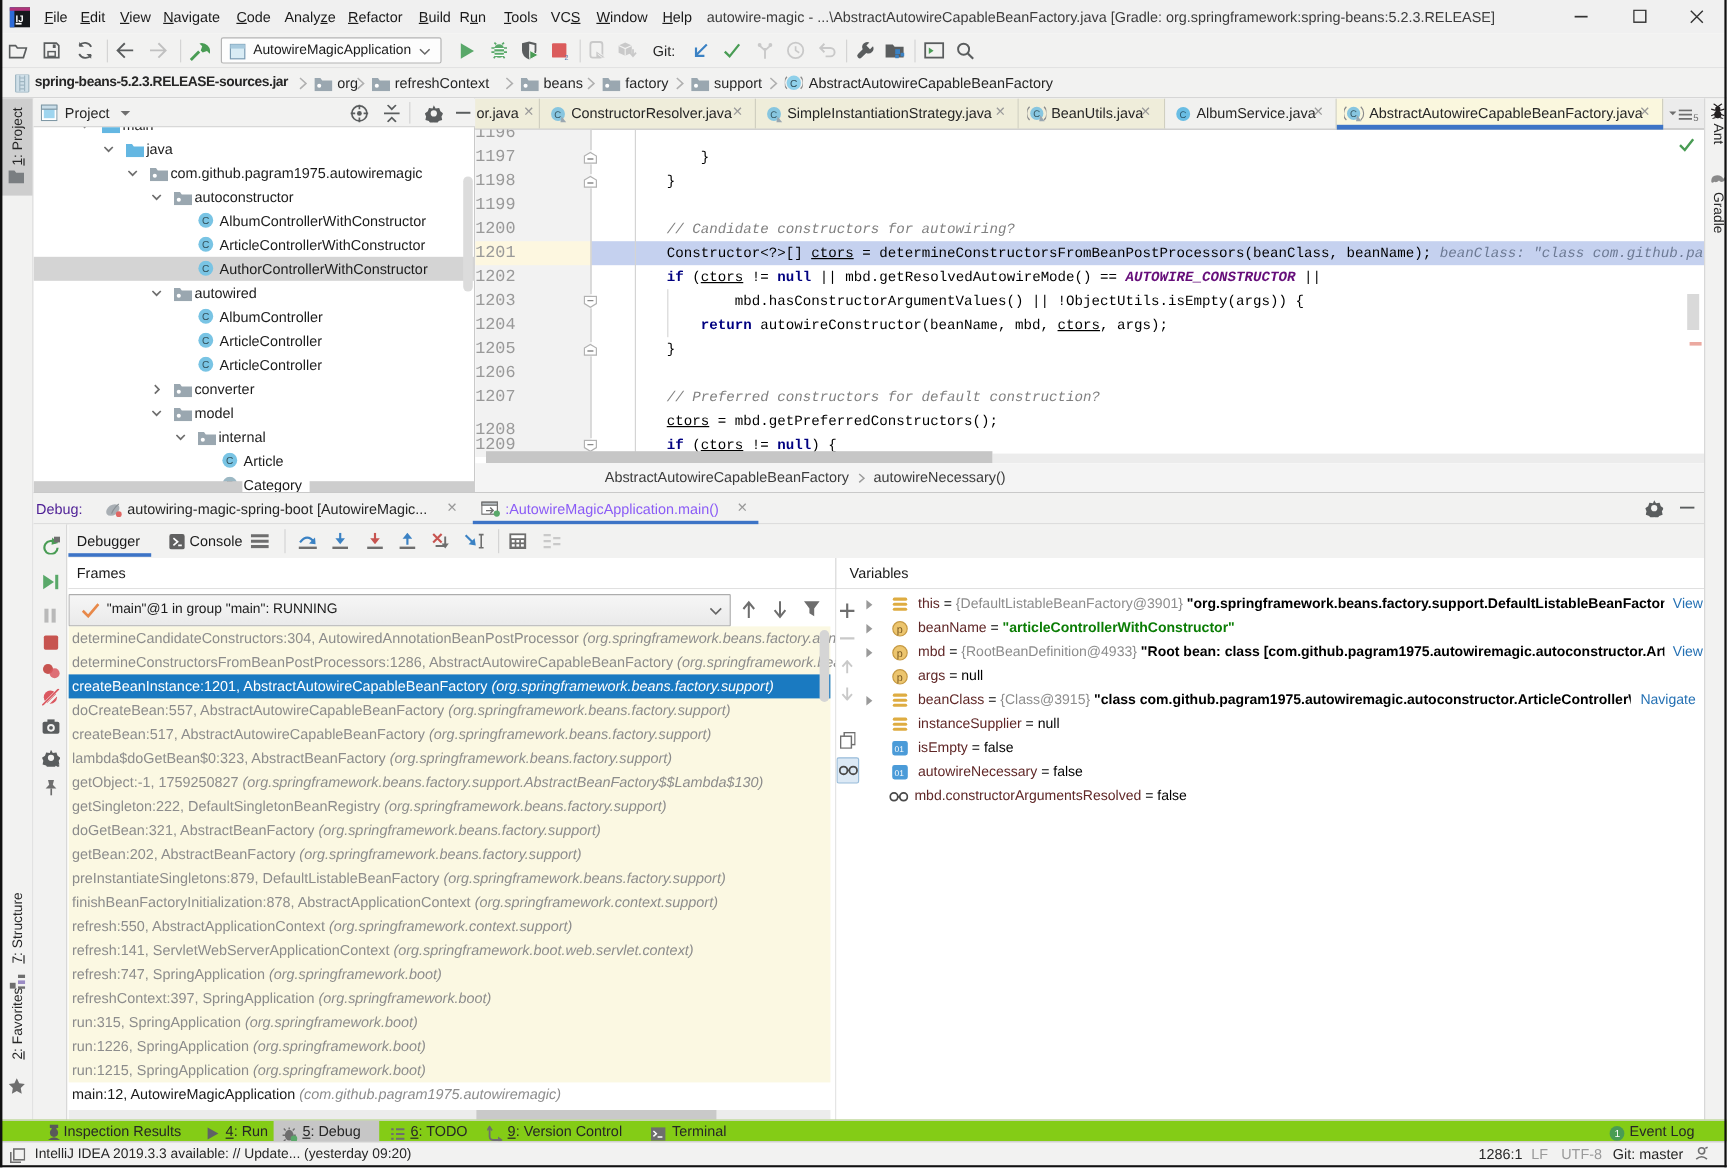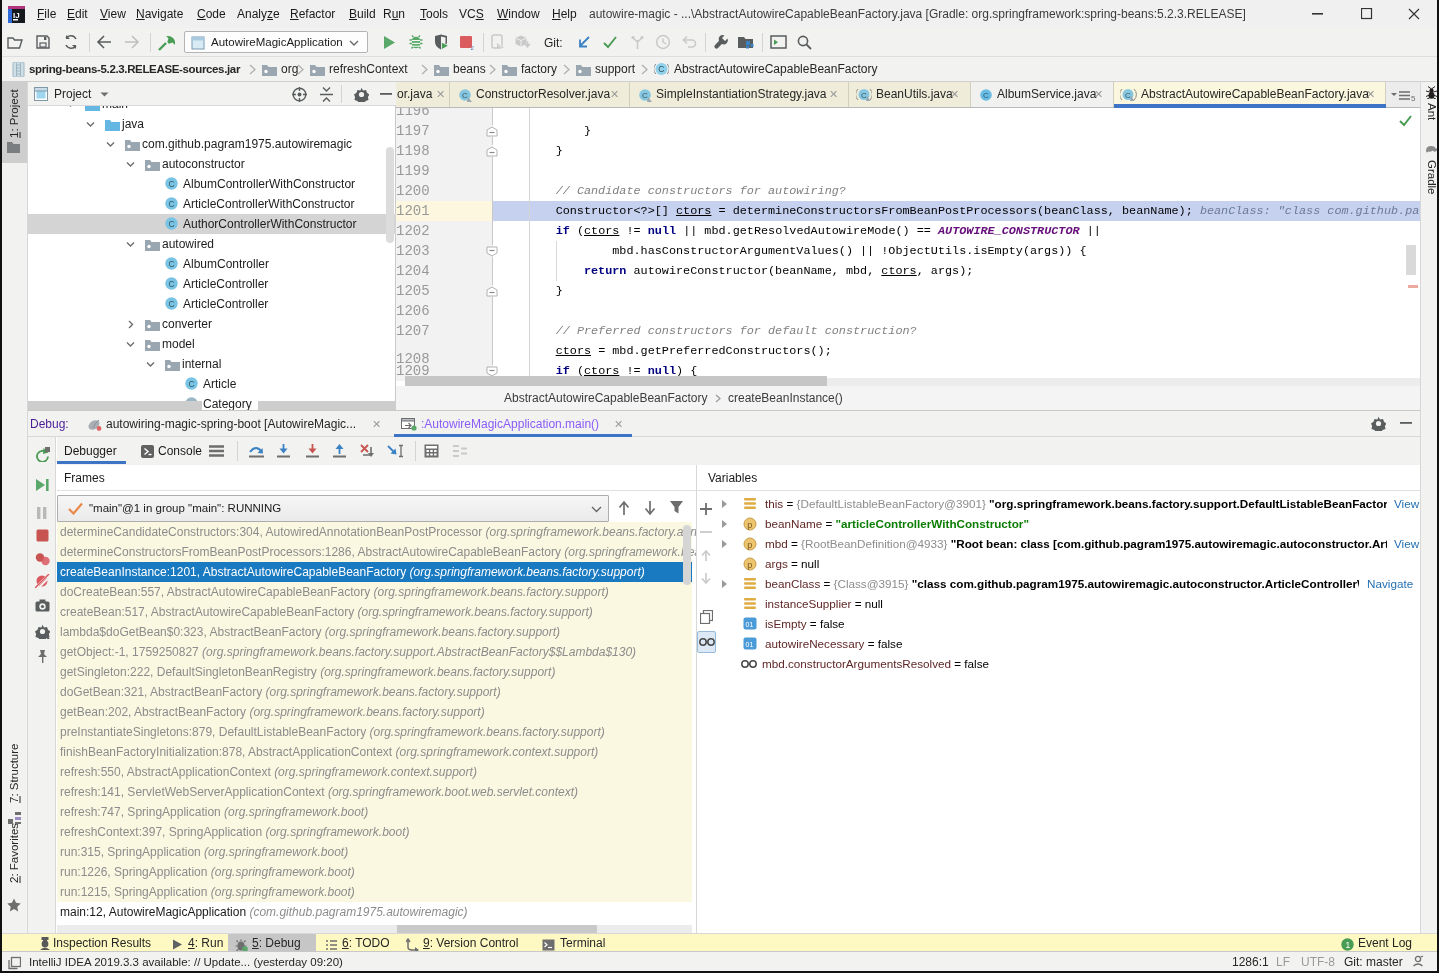--- a/index.html
+++ b/index.html
@@ -10,21 +10,21 @@
 #root{position:relative;width:1439px;height:973px;background:#fff}
 
 #titlebar{left:0;top:0;width:1439px;height:28px;background:#f0f0f0}
 #toolbar{left:0;top:28px;width:1439px;height:29px;background:#f2f2f1;border-bottom:1px solid #dedede}
 #navbar{left:0;top:57px;width:1439px;height:25px;background:#f2f2f1;border-bottom:1px solid #cfcfcf}
 #lstripe{left:0;top:82px;width:28px;height:851px;background:#f2f2f1;border-right:1px solid #d8d8d8}
 #rstripe{left:1420px;top:82px;width:19px;height:851px;background:#f2f2f1;border-left:1px solid #d8d8d8}
 #projpanel{left:28px;top:82px;width:368px;height:328px;background:#fff;border-right:1px solid #c9c9c9}
 #editor{left:396px;top:82px;width:1024px;height:328px;background:#fff}
 #debugpanel{left:28px;top:410px;width:1392px;height:523px;background:#fff;border-top:1px solid #c9c9c9}
-#bottombar{left:0;top:933px;width:1439px;height:18px;background:#fef9c3;border-top:1px solid #d8d8d8}
+#bottombar{left:0;top:933px;width:1439px;height:18px;background:#84cc16;border-top:1px solid #d8d8d8}
 #statusbar{left:0;top:951px;width:1439px;height:20px;background:#f2f2f1;border-top:1px solid #c8c8c8}
 .menu{top:0;height:28px;line-height:28px;color:#1a1a1a}
 .ttl{color:#3c3c3c}
 .tsel{background:#d4d4d4}
 .tlbl{position:absolute;top:0;height:20px;line-height:20px;color:#1c1c1c}
 
 .etab{top:0;height:26px;line-height:25px;white-space:nowrap;border-right:1px solid #d0cfc0;background:#efedda;color:#262626}
 .etabw{background:#f1f1ef}
 .tabx{color:#9a9a9a;font-size:11px}
 
@@ -544,21 +544,21 @@
 <div class="a" style="left:1010px;top:137px;width:10px;height:30px;background:#d9d9d9"></div>
 <div class="a" style="left:1012px;top:177px;width:10px;height:3px;background:#eba9a0"></div>
 </div>
 <div class="a" style="left:431px;top:296px;width:593px;height:8px;background:#ececec"></div>
 <div class="a" style="left:9px;top:294px;width:422px;height:10px;background:#c6c6c6"></div>
 <div class="a" style="left:0;top:304px;width:1024px;height:24px;background:#f4f4f4">
 <div class="a" style="left:108px;top:0;height:24px;line-height:24px;color:#3c3c3c">AbstractAutowireCapableBeanFactory</div>
 <svg class="a" style="left:319px;top:8px" width="7" height="9">
           <path d="M1 1 L5 4.5 L1 8" fill="none" stroke="#9a9a9a" stroke-width="1.2"></path>
         </svg>
-<div class="a" style="left:332px;top:0;height:24px;line-height:24px;color:#3c3c3c">createBeanInstance()</div>
+<div class="a" style="left:332px;top:0;height:24px;line-height:24px;color:#3c3c3c">autowireNecessary()</div>
 </div>
 </div>
 <div class="a" id="debugpanel">
 <div class="a" style="left:0;top:0;width:1392px;height:26px;background:#f2f2f1;border-bottom:1px solid #d8d8d8">
 <div class="a" style="left:2px;top:0;height:26px;line-height:26px;color:#4c1d95">Debug:</div>
 <svg class="a" style="left:59px;top:6px" width="15" height="14">
           <ellipse cx="7" cy="8" rx="6" ry="4.2" transform="rotate(-35 7 8)" fill="#a9afb4"></ellipse>
           <path d="M12 3 Q8 6 6 11" stroke="#8a9094" fill="none"></path>
           <circle cx="12" cy="11.5" r="2.4" fill="#e06663"></circle>
         </svg>

